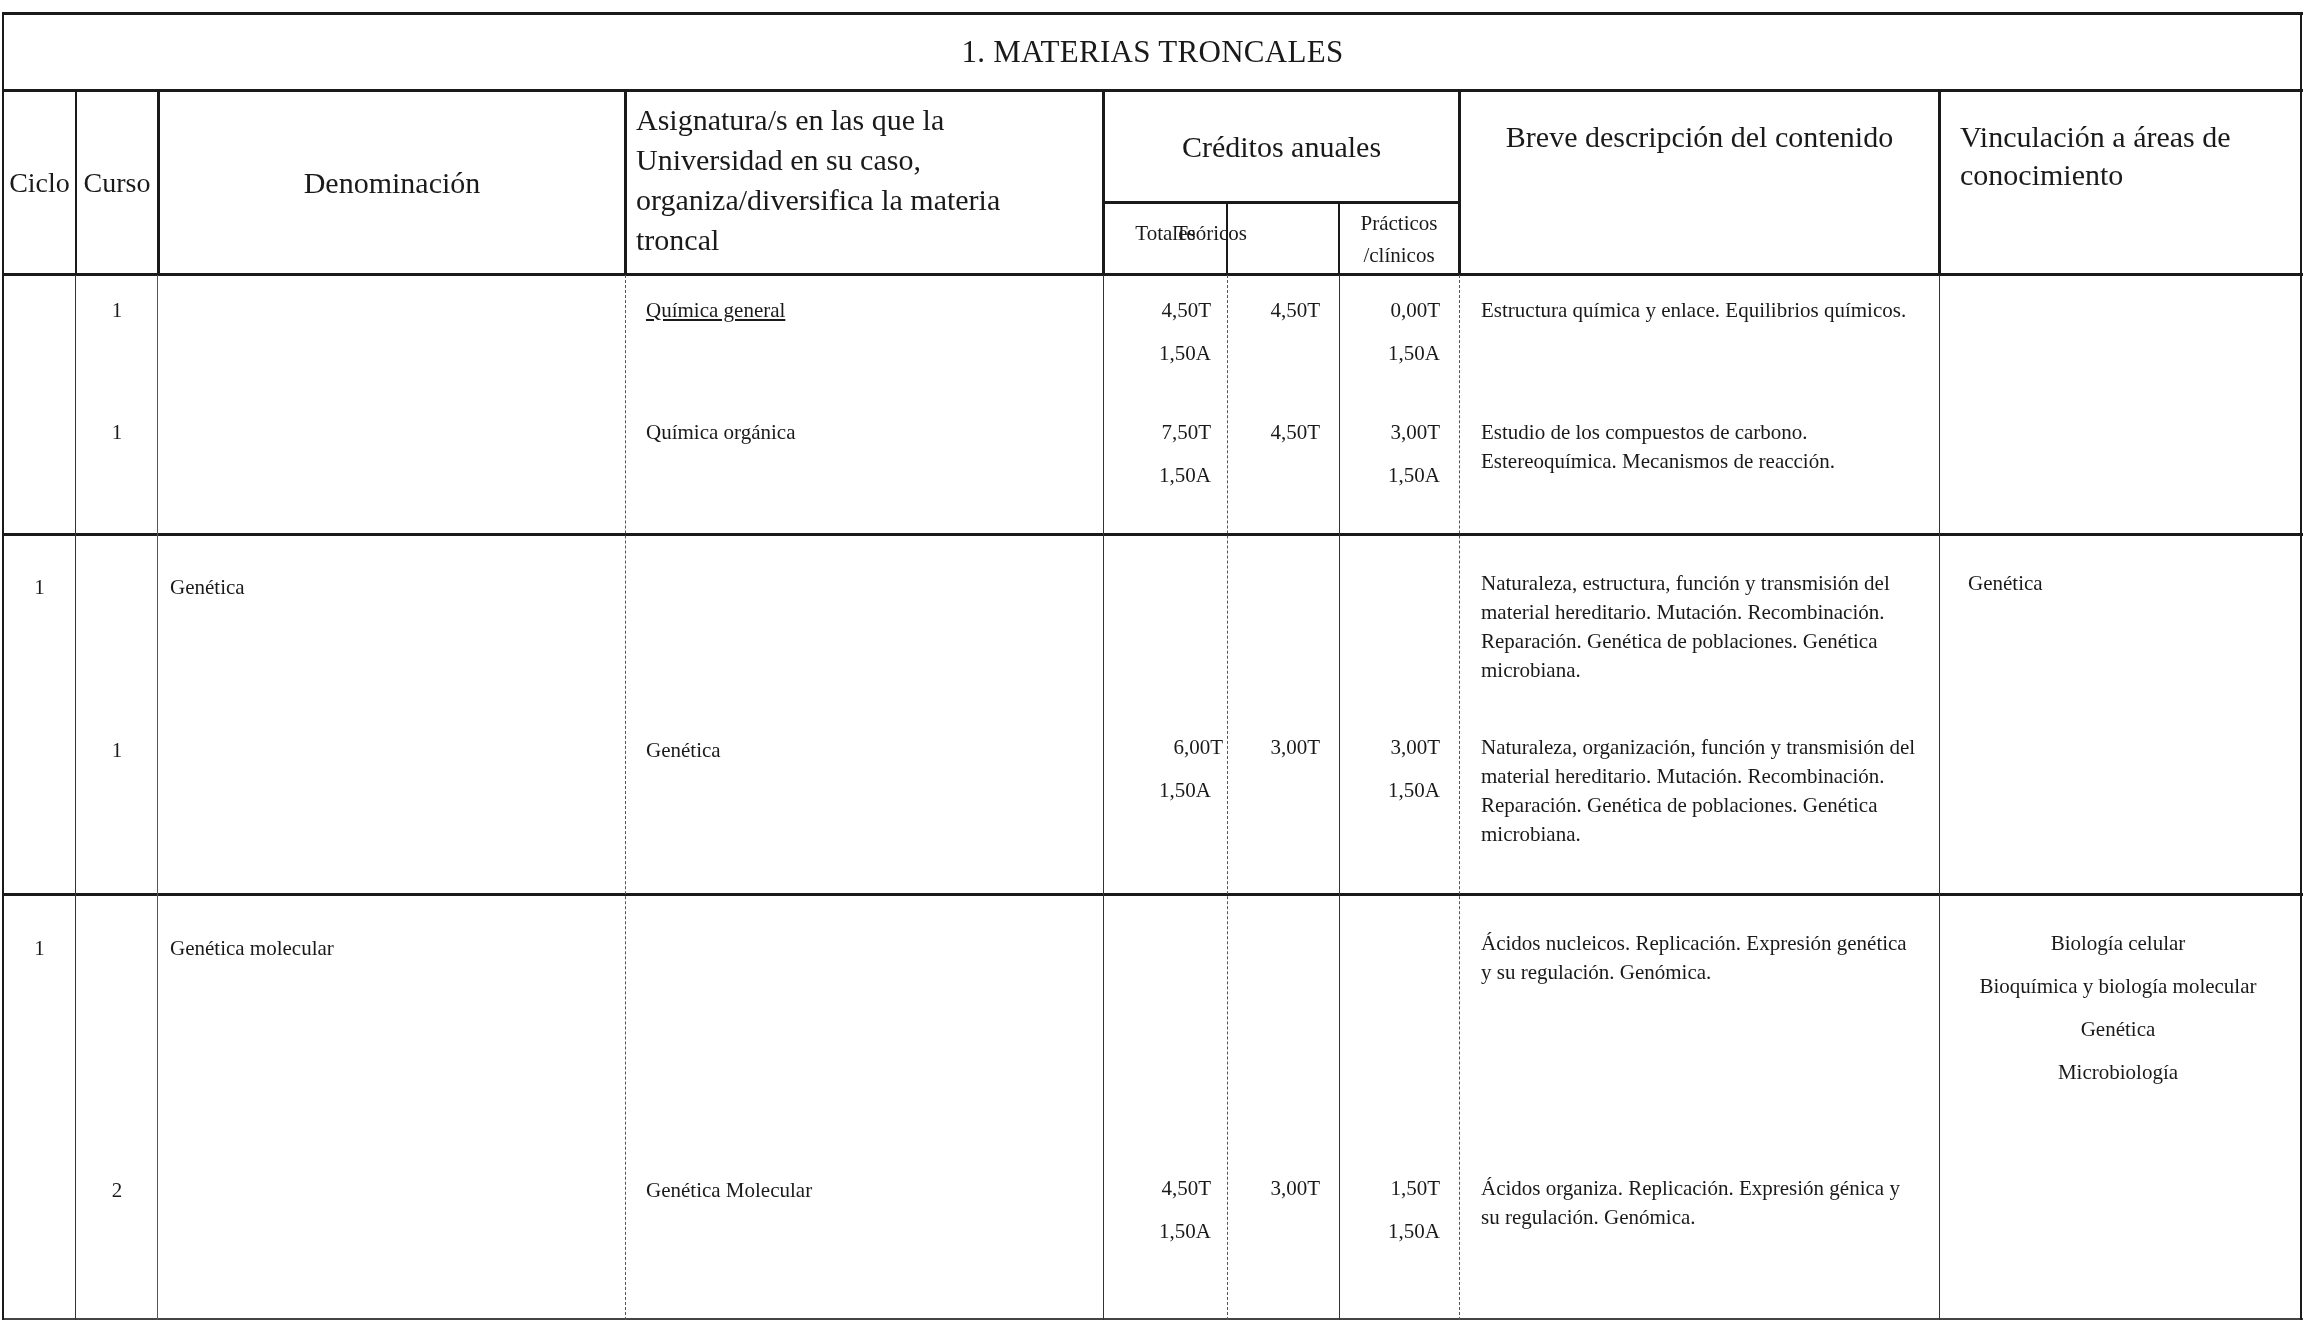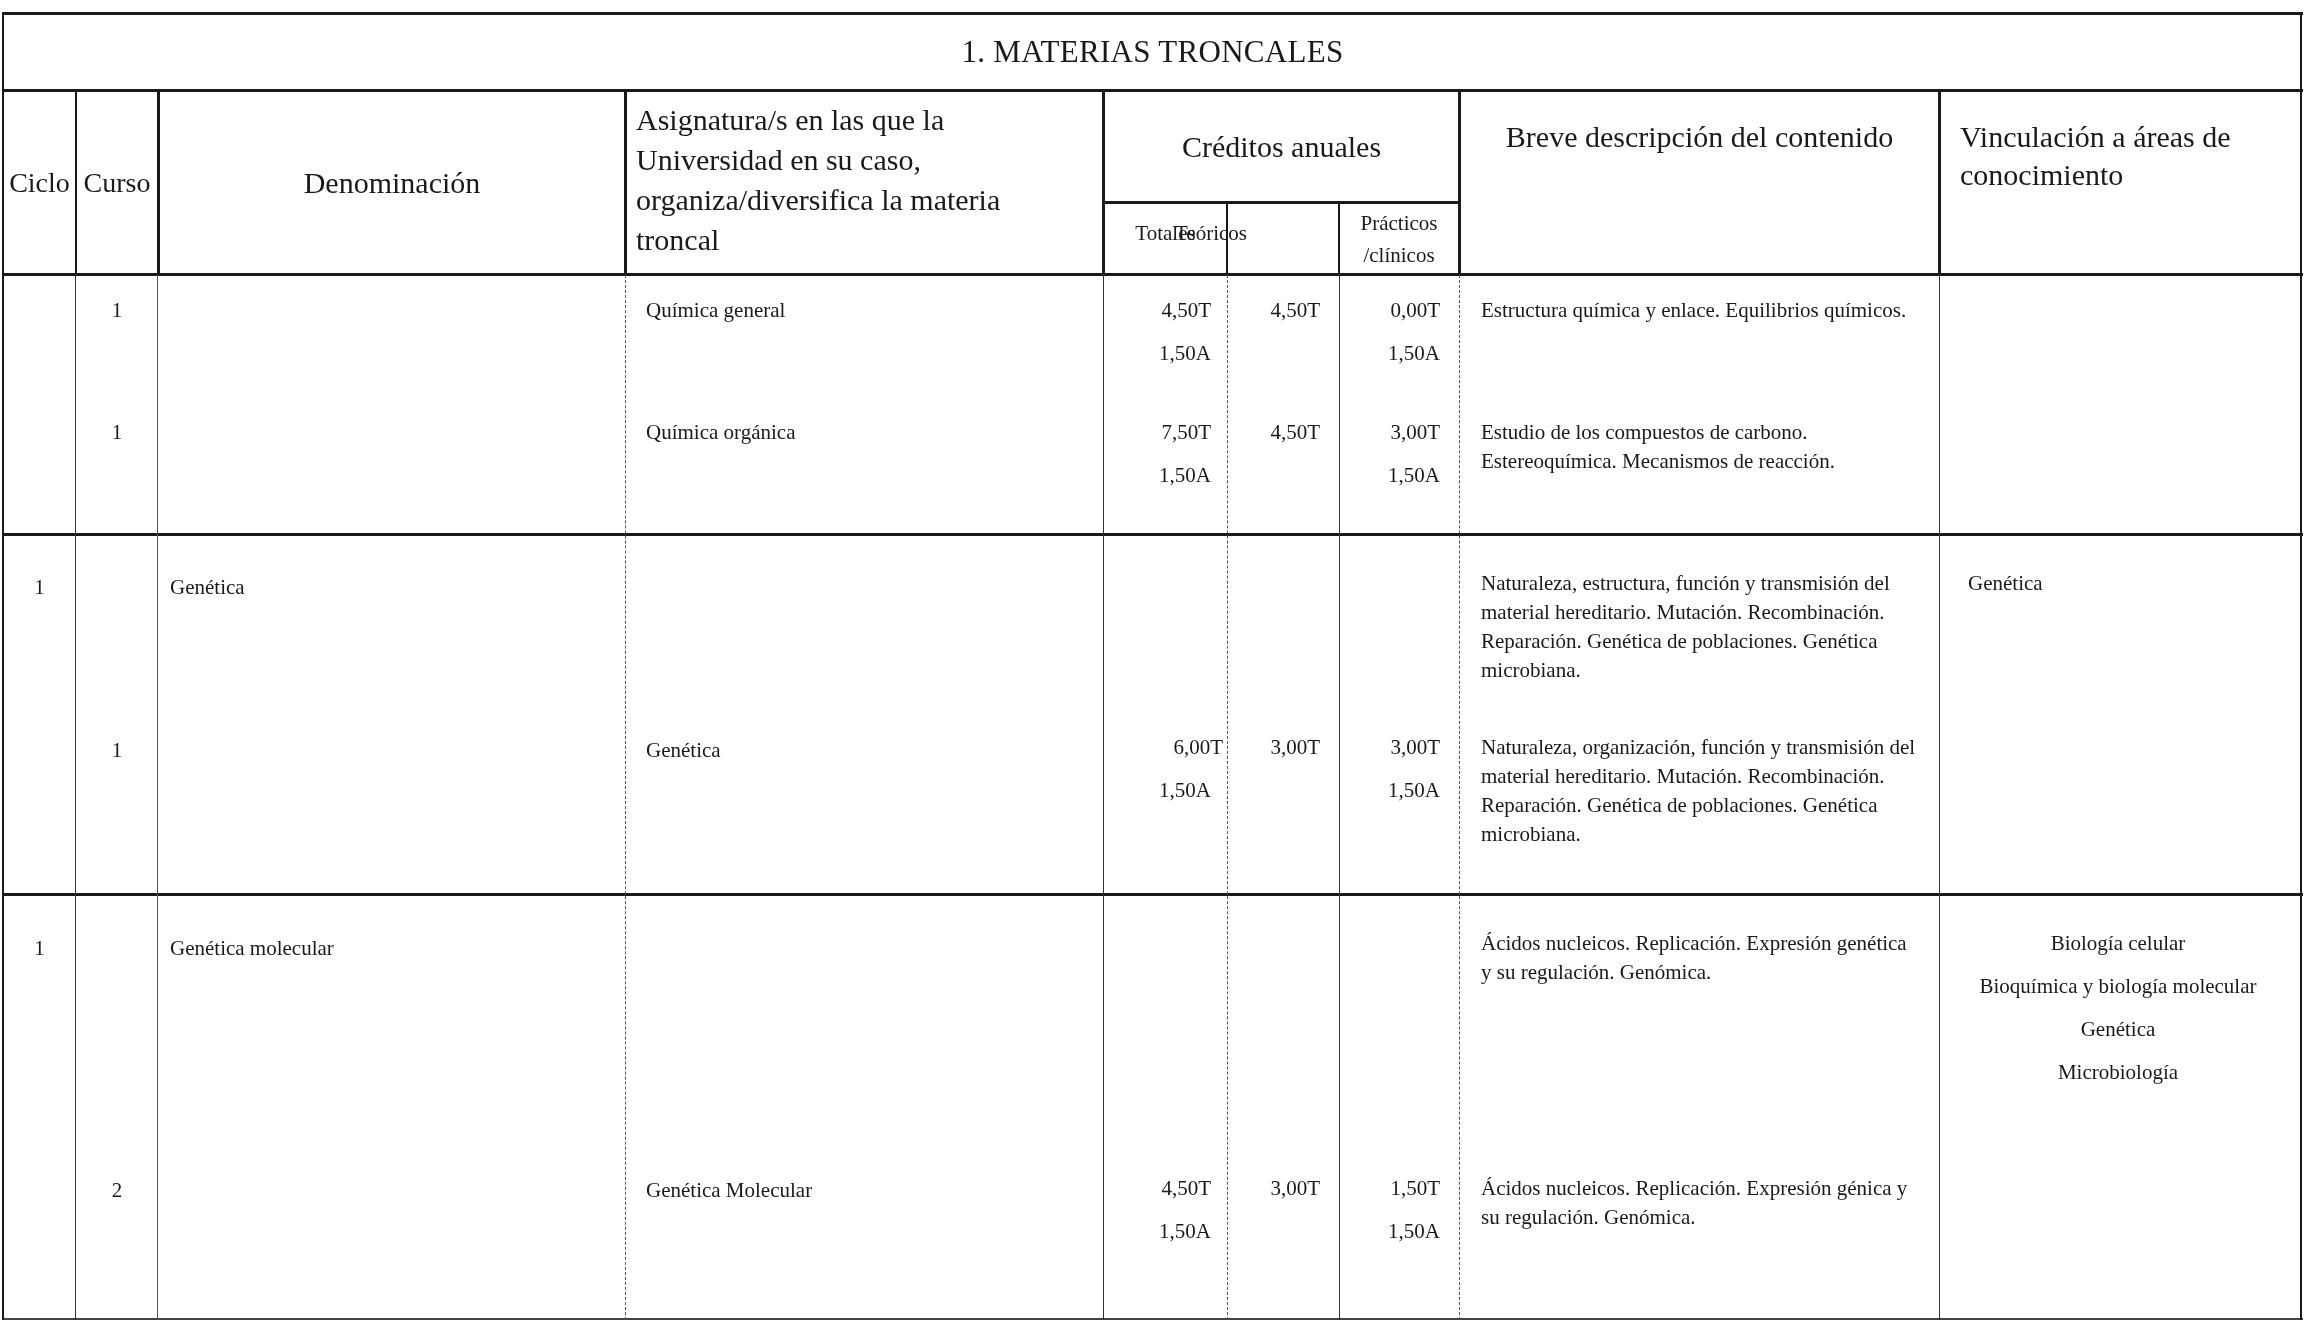--- a/index.html
+++ b/index.html
@@ -65,21 +65,21 @@
 <div class="hcell" style="left:636px; top:100px; width:440px; height:165px; justify-content:flex-start; text-align:left; align-items:flex-start; line-height:40px; font-size:30px;">Asignatura/s en las que la Universidad en su caso, organiza/diversifica la materia troncal</div>
 <div class="hcell" style="left:1105px; top:92px; width:353px; height:109px;">Créditos anuales</div>
 <div class="hcell hsub" style="left:1105px; top:204px; width:121px; height:58px;">Totales</div>
 <div class="hcell hsub" style="left:1156px; top:204px; width:110px; height:58px;">Teóricos</div>
 <div class="hcell hsub" style="left:1341px; top:204px; width:116px; height:70px; padding:0 6px; box-sizing:border-box;">Prácticos /clínicos</div>
 <div class="hcell" style="left:1461px; top:118px; width:477px; height:76px; align-items:flex-start;">Breve descripción del contenido</div>
 <div class="hcell" style="left:1960px; top:118px; width:340px; height:120px; justify-content:flex-start; text-align:left; align-items:flex-start;">Vinculación a áreas de conocimiento</div>
 
 <div>
   <div class="txt center" style="left:77px; top:296px; width:80px;">1</div>
-  <div class="txt" style="left:646px; top:296px;">Química general</div>
+  <div class="txt" style="left:646px; top:296px;text-decoration:underline;">Química general</div>
   <div class="num" style="left:1105px; top:288px; width:106px;">4,50T</div>
   <div class="num" style="left:1105px; top:331px; width:106px;">1,50A</div>
   <div class="num" style="left:1228px; top:288px; width:92px;">4,50T</div>
   <div class="num" style="left:1341px; top:288px; width:99px;">0,00T</div>
   <div class="num" style="left:1341px; top:331px; width:99px;">1,50A</div>
   <div class="desc" style="left:1481px; top:296px; width:440px;">Estructura química y enlace. Equilibrios químicos.</div>
 
   <div class="txt center" style="left:77px; top:418px; width:80px;">1</div>
   <div class="txt" style="left:646px; top:418px;">Química orgánica</div>
   <div class="num" style="left:1105px; top:410px; width:106px;">7,50T</div>
@@ -119,14 +119,14 @@
     <div>Microbiología</div>
   </div>
 
   <div class="txt center" style="left:77px; top:1176px; width:80px;">2</div>
   <div class="txt" style="left:646px; top:1176px;">Genética Molecular</div>
   <div class="num" style="left:1105px; top:1166px; width:106px;">4,50T</div>
   <div class="num" style="left:1105px; top:1209px; width:106px;">1,50A</div>
   <div class="num" style="left:1228px; top:1166px; width:92px;">3,00T</div>
   <div class="num" style="left:1341px; top:1166px; width:99px;">1,50T</div>
   <div class="num" style="left:1341px; top:1209px; width:99px;">1,50A</div>
-  <div class="desc" style="left:1481px; top:1174px; width:440px;">Ácidos nucleicos. Replicación. Expresión génica y su regulación. Genómica.</div>
+  <div class="desc" style="left:1481px; top:1174px; width:440px;">Ácidos organiza. Replicación. Expresión génica y su regulación. Genómica.</div>
 </div>
 
 </body></html>

